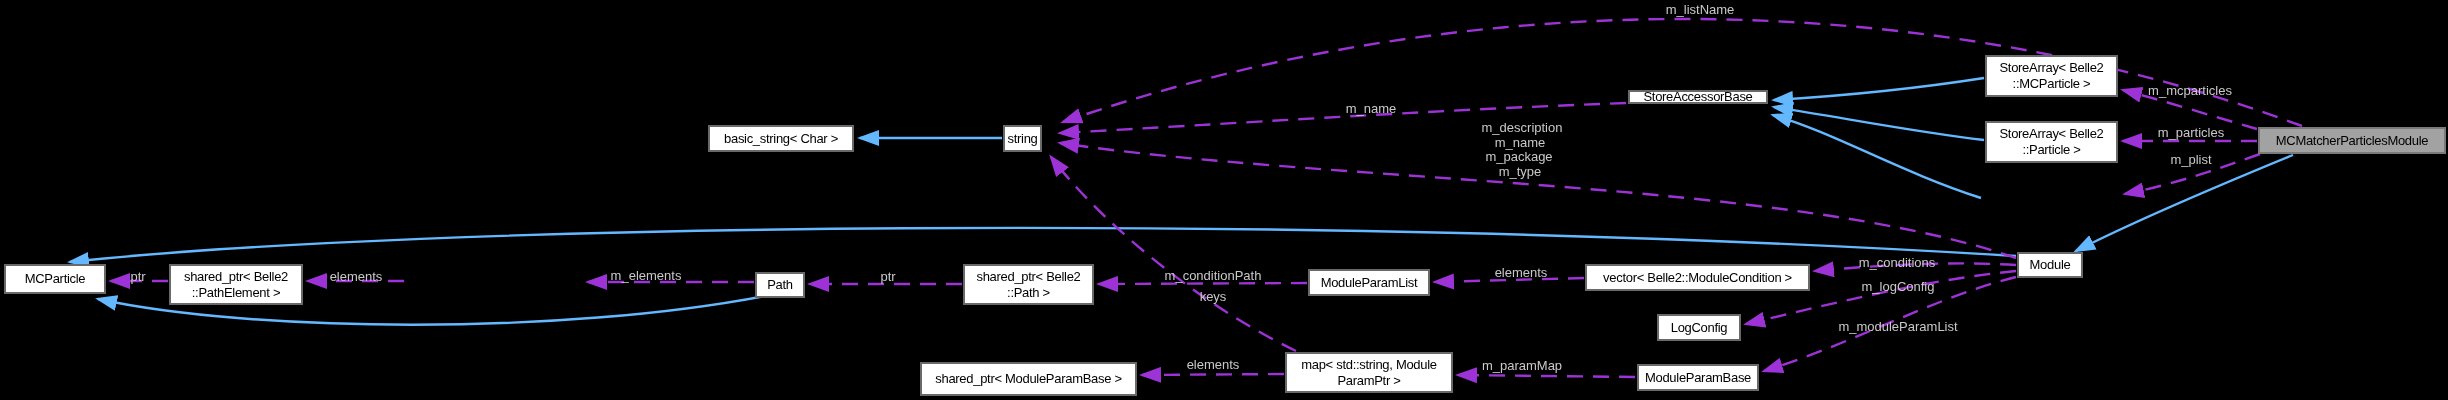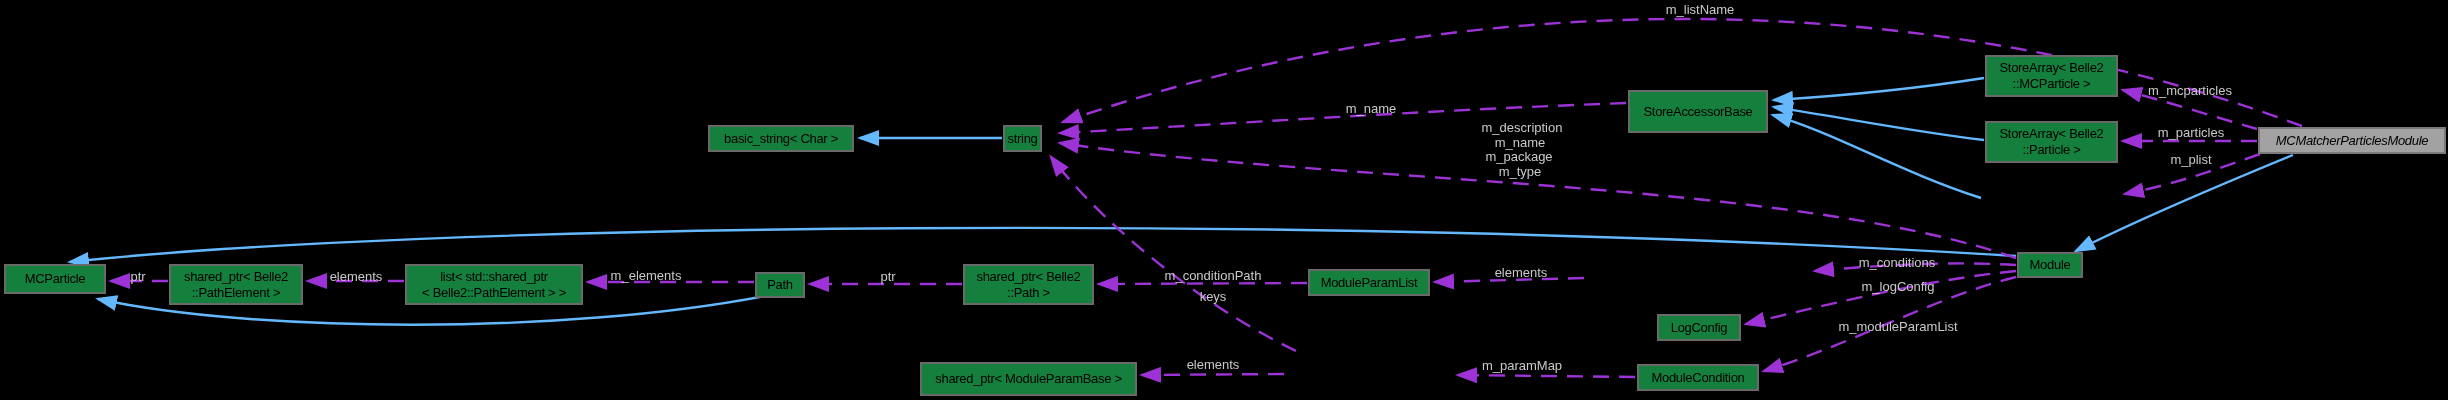--- a/index.html
+++ b/index.html
@@ -1,23 +1,23 @@
 <!DOCTYPE html>
 <html><head>
 <meta charset="utf-8">
 <style>
   html,body{margin:0;padding:0;background:#000;}
   #graph{position:relative;width:2448px;height:400px;background:#000;overflow:hidden;
          font-family:"Liberation Sans",sans-serif;}
   #edges{position:absolute;left:0;top:0;width:2448px;height:400px;}
   .node{position:absolute;display:flex;align-items:center;justify-content:center;
-        background:#15803d;border:2px solid #696969;color:#000;
+        background:#ffffff;border:2px solid #696969;color:#000;
         font-size:13px;line-height:16px;letter-spacing:-0.3px;text-align:center;
         white-space:pre-line;box-sizing:border-box;z-index:2;}
-  .node.hl{background:#a2a2a2;border-color:#7a7a7a;font-style:italic;}
+  .node.hl{background:#a2a2a2;border-color:#7a7a7a;}
   svg text{font-family:"Liberation Sans",sans-serif;font-size:13px;fill:#c9c9c9;text-anchor:middle;}
   .edge-dashed{stroke:#9d33d6;stroke-width:2.4;fill:none;stroke-dasharray:16 10;}
   .edge-solid{stroke:#63b8ff;stroke-width:2.4;fill:none;}
 </style>
 </head>
 <body>
 
 <div id="graph">
 
   <svg id="edges" viewBox="0 0 2448 400">
@@ -76,32 +76,33 @@
     <text x="1521" y="277">elements</text>
     <text x="646" y="280">m_elements</text>
     <text x="356" y="281">elements</text>
     <text x="138" y="281">ptr</text>
     <text x="888" y="281">ptr</text>
   </svg>
 
   <div class="node" style="left:4px;top:264px;width:102px;height:30px">MCParticle</div>
   <div class="node" style="left:169px;top:264px;width:134px;height:41px">shared_ptr&lt; Belle2
 ::PathElement &gt;</div>
-  <div class="node" style="left:405px;top:264px;width:178px;height:41px">list&lt; std::shared_ptr
-&lt; Belle2::PathElement &gt; &gt;</div>
   <div class="node" style="left:708px;top:125px;width:146px;height:27px">basic_string&lt; Char &gt;</div>
   <div class="node" style="left:1003px;top:125px;width:39px;height:27px">string</div>
   <div class="node" style="left:755px;top:272px;width:50px;height:26px">Path</div>
   <div class="node" style="left:963px;top:264px;width:131px;height:41px">shared_ptr&lt; Belle2
 ::Path &gt;</div>
   <div class="node" style="left:1308px;top:269px;width:122px;height:27px">ModuleParamList</div>
+  <div class="node" style="left:1585px;top:264px;width:225px;height:27px">vector&lt; Belle2::ModuleCondition &gt;</div>
   <div class="node" style="left:1657px;top:314px;width:84px;height:27px">LogConfig</div>
-  <div class="node" style="left:1637px;top:364px;width:122px;height:27px">ModuleCondition</div>
+  <div class="node" style="left:1637px;top:364px;width:122px;height:27px">ModuleParamBase</div>
+  <div class="node" style="left:1285px;top:352px;width:168px;height:41px">map&lt; std::string, Module
+ParamPtr &gt;</div>
   <div class="node" style="left:920px;top:362px;width:217px;height:34px">shared_ptr&lt; ModuleParamBase &gt;</div>
-  <div class="node" style="left:1628px;top:90px;width:140px;height:43px">StoreAccessorBase</div>
+  <div class="node" style="left:1628px;top:90px;width:140px;height:14px">StoreAccessorBase</div>
   <div class="node" style="left:1985px;top:55px;width:133px;height:42px">StoreArray&lt; Belle2
 ::MCParticle &gt;</div>
   <div class="node" style="left:1985px;top:121px;width:133px;height:42px">StoreArray&lt; Belle2
 ::Particle &gt;</div>
   <div class="node" style="left:2017px;top:252px;width:66px;height:26px">Module</div>
   <div class="node hl" style="left:2258px;top:127px;width:188px;height:27px">MCMatcherParticlesModule</div>
 
 </div>
 
 </body></html>

